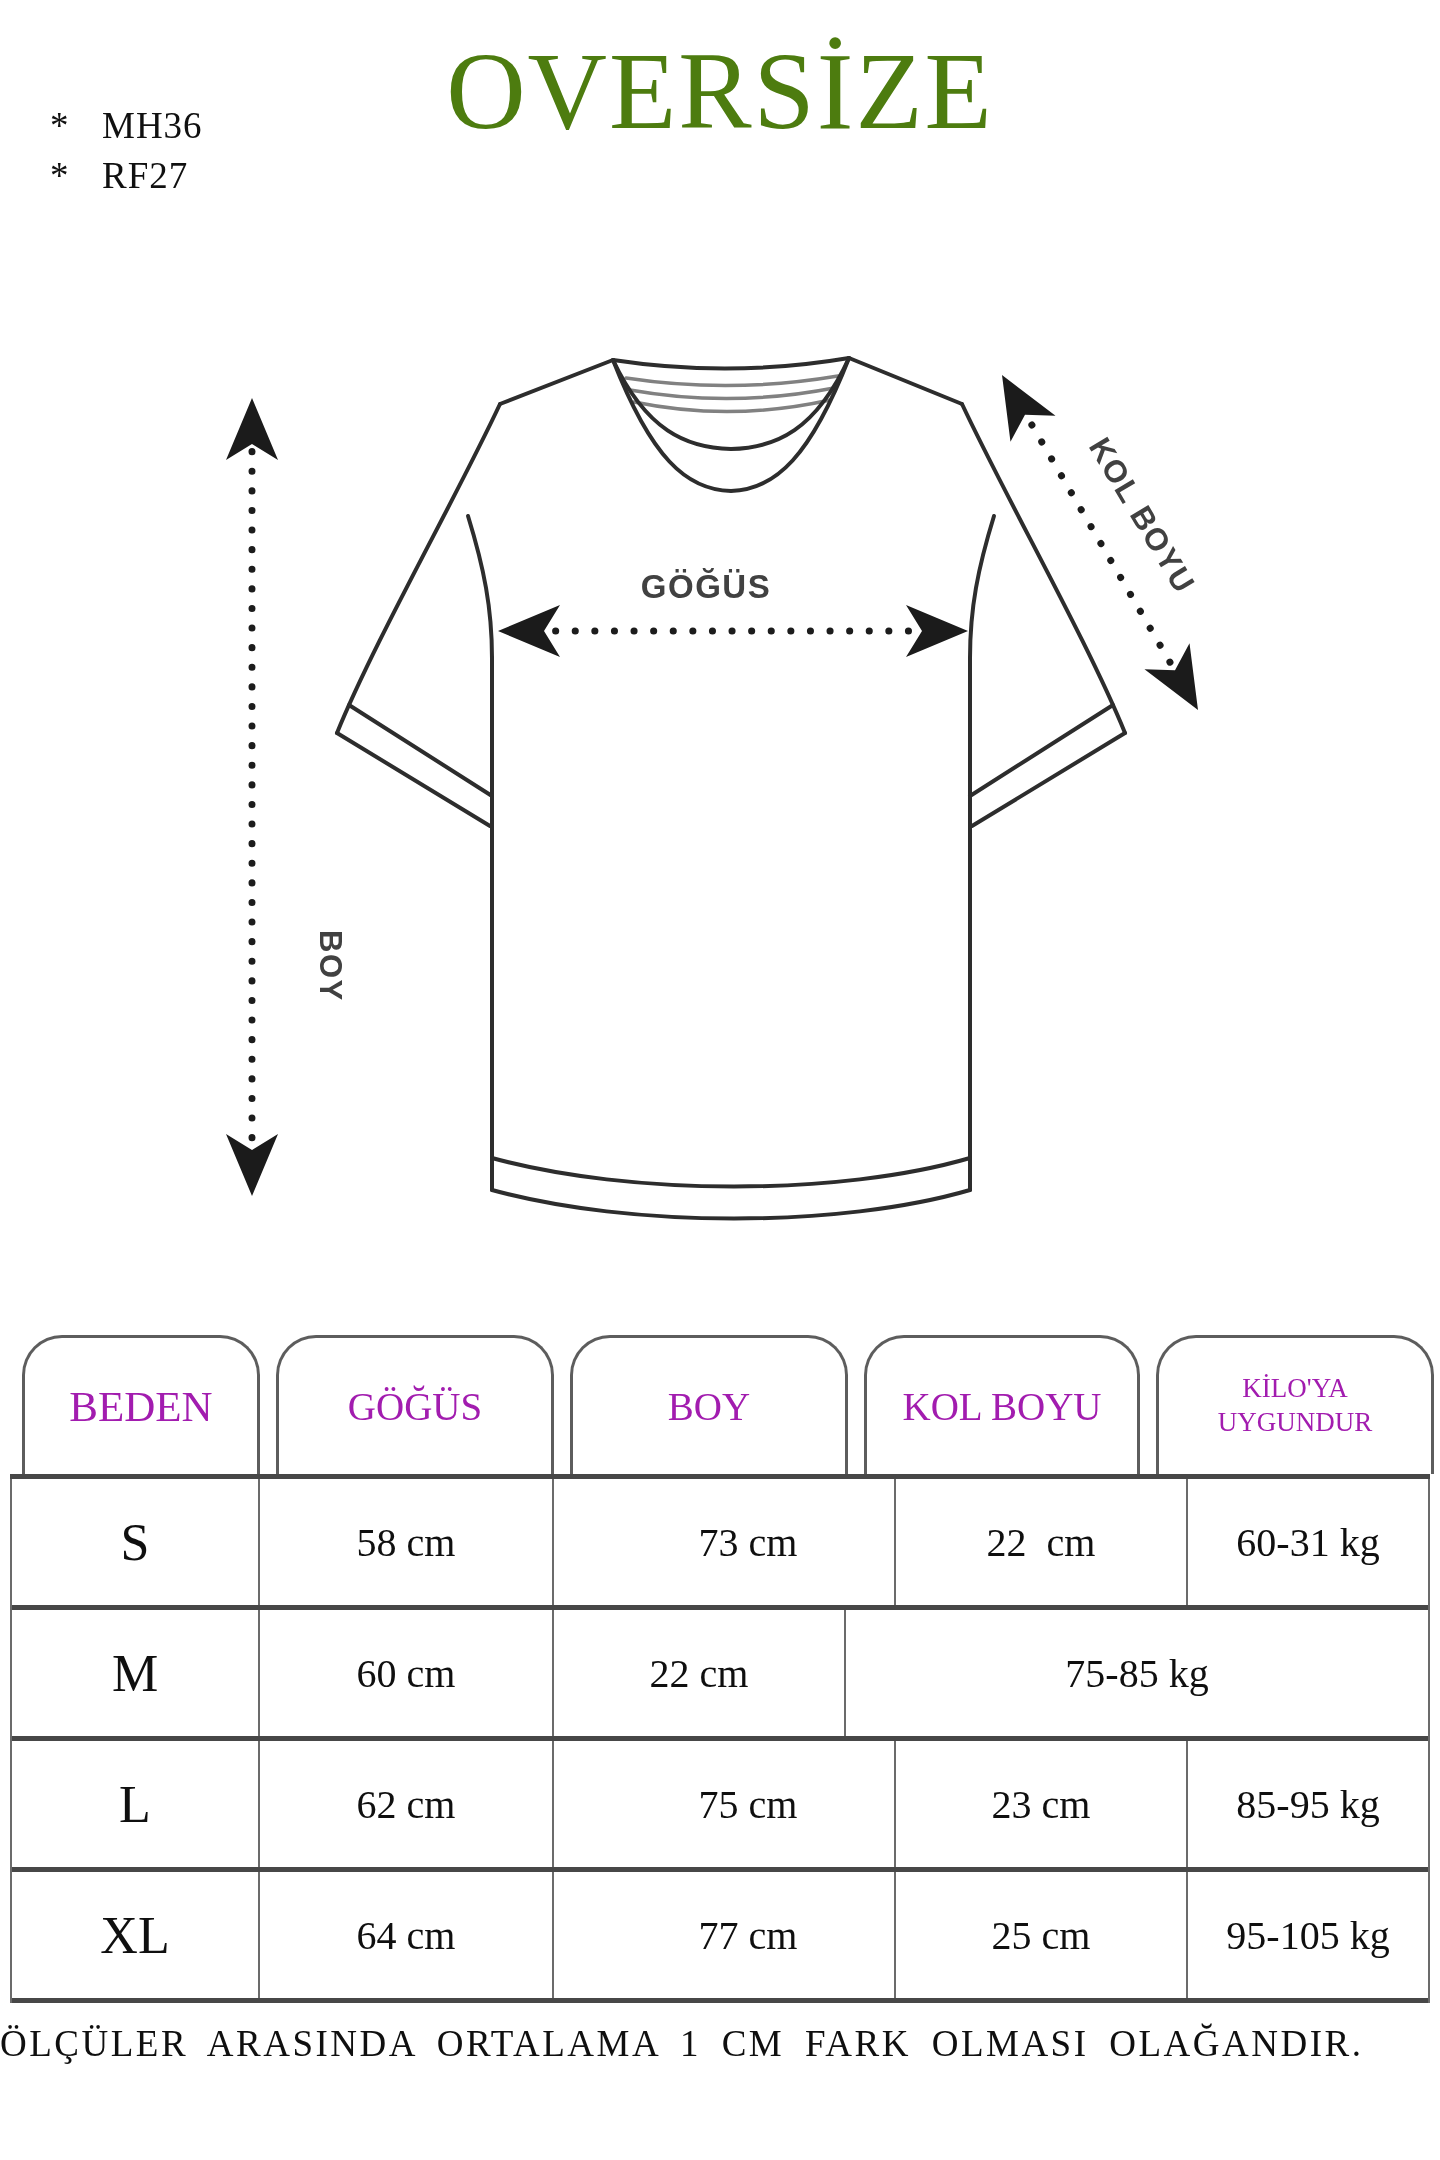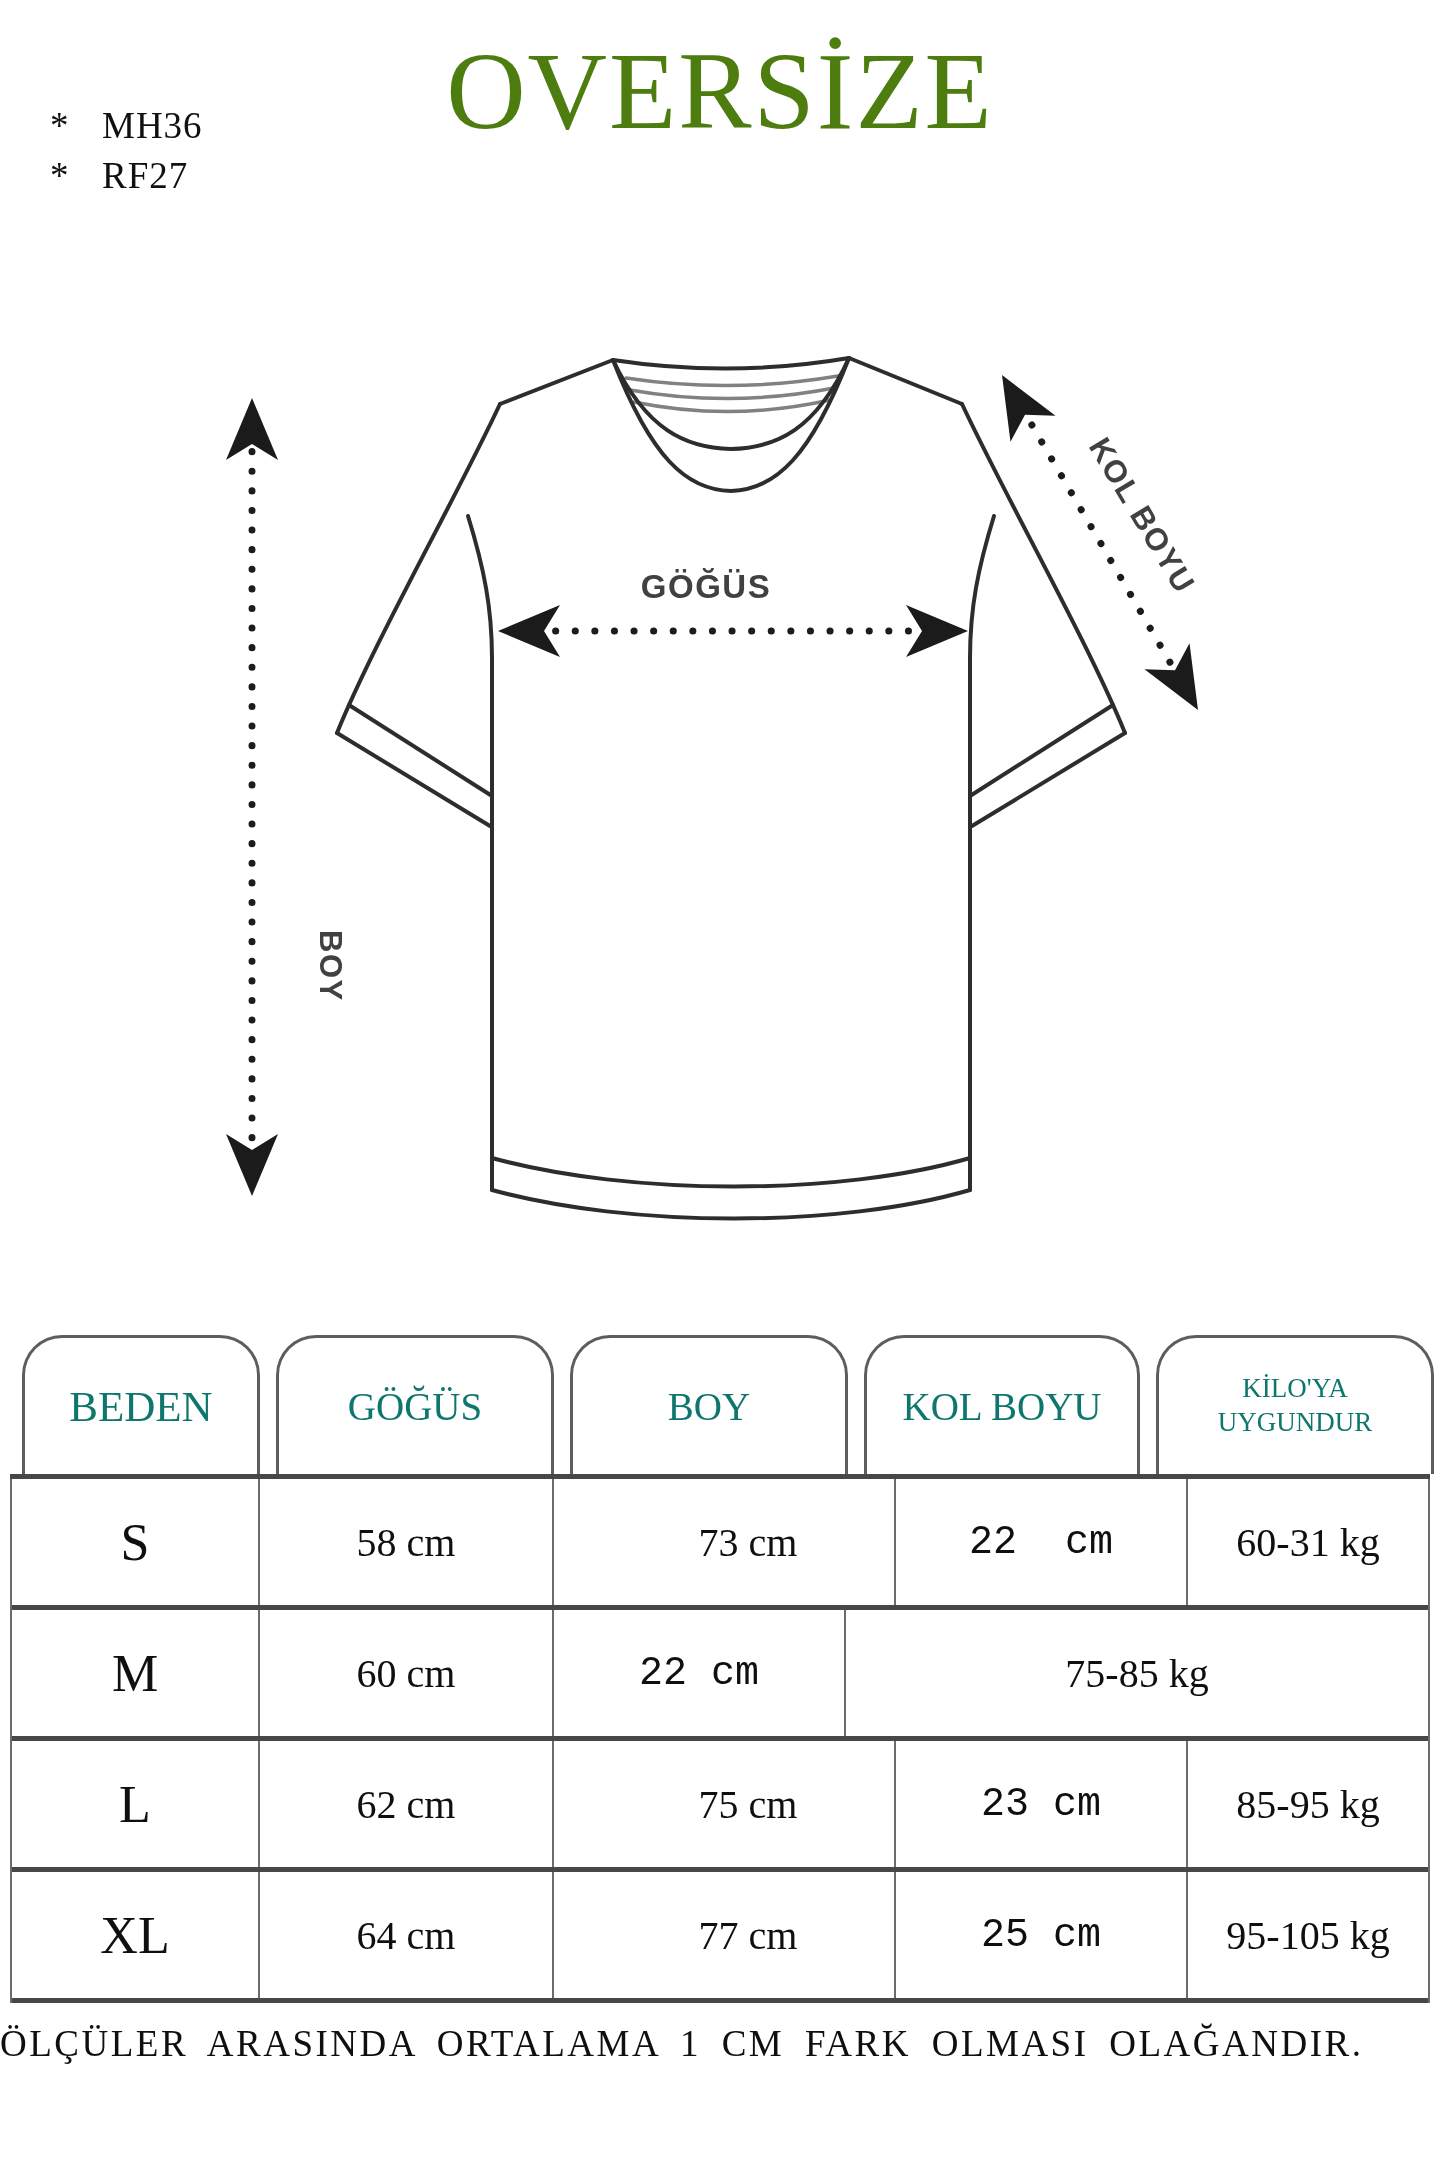--- a/index.html
+++ b/index.html
@@ -28,35 +28,35 @@
     letter-spacing:1.5px;
   }
   
   .table-wrap{position:absolute;left:10px;top:1335px;width:1420px;}
   .tabs{position:relative;height:139px;}
   .tab{
     position:absolute;top:0;height:136px;background:#fff;
     border:3px solid #5d5d5d;border-bottom:none;border-radius:40px 40px 0 0;
     display:flex;align-items:center;justify-content:center;text-align:center;
   }
-  .tab-label{font-size:39px;color:#0f766e;}
+  .tab-label{font-size:39px;color:#a21caf;}
   .tab-label.big{font-size:43px;}
   .tab-label.small{font-size:27px;line-height:1.25;width:180px;}
   .hline{height:5px;background:#474747;width:100%;}
   .t-body{border-left:2px solid #6b6b6b;border-right:2px solid #6b6b6b;}
   .t-row{display:flex;height:126px;border-bottom:5px solid #474747;}
   .cell{
     display:flex;align-items:center;justify-content:center;
     border-right:2px solid #6b6b6b;font-size:40px;white-space:pre-wrap;color:#0f0f0f;
   }
   .cell:last-child{border-right:none;}
   .c1{width:246px;font-size:52px;}
   .c2{width:292px;}
   .c3{width:292px;padding-left:48px;}
-  .c4{width:290px;font-family:Liberation Mono, monospace;}
+  .c4{width:290px;}
   .c5{width:290px;flex:1;}
   
   .footnote{
     position:absolute;left:0;top:2022px;width:100%;
     font-size:37px;letter-spacing:2.5px;word-spacing:9px;color:#0f0f0f;
   }
 </style>
 </head>
 <body>
 

